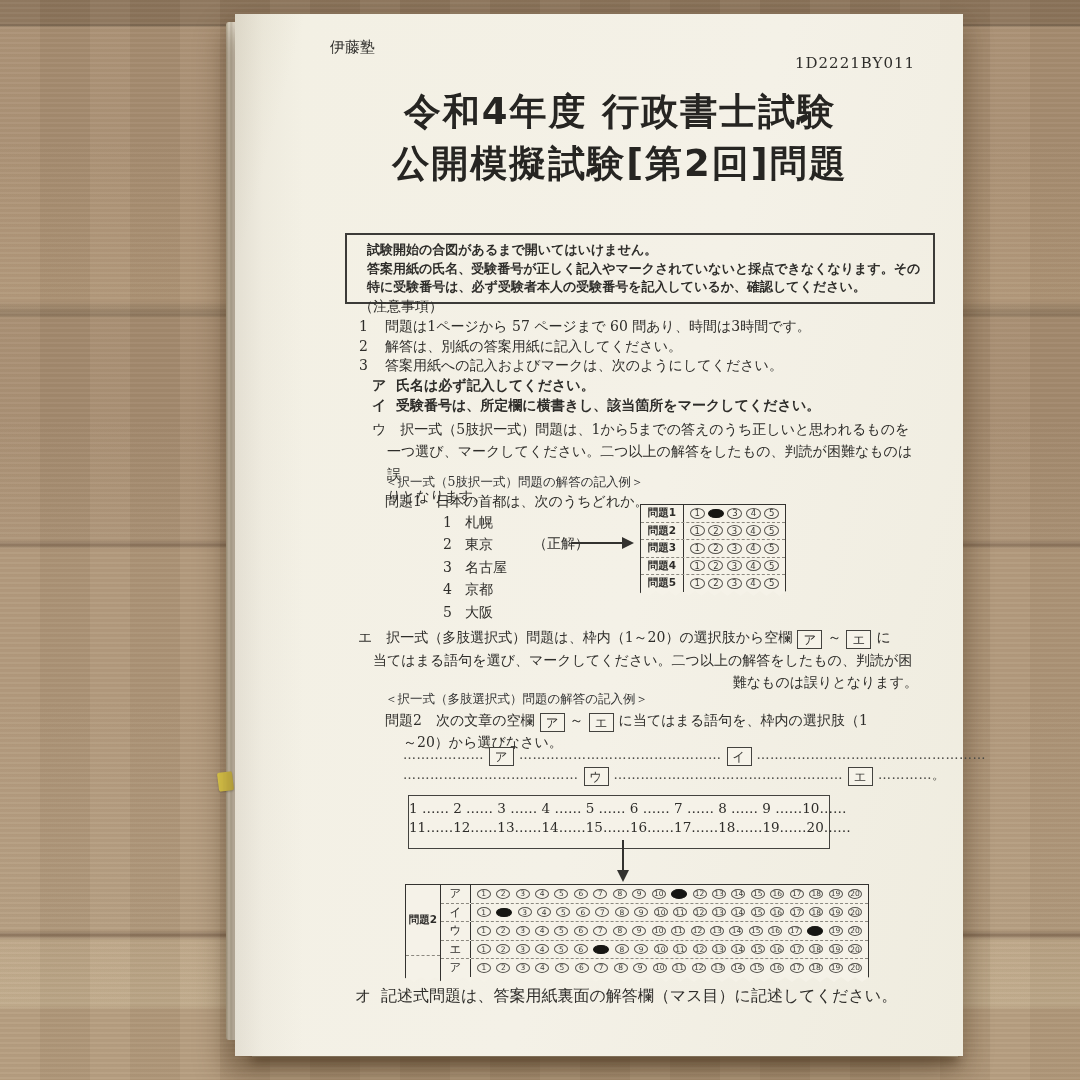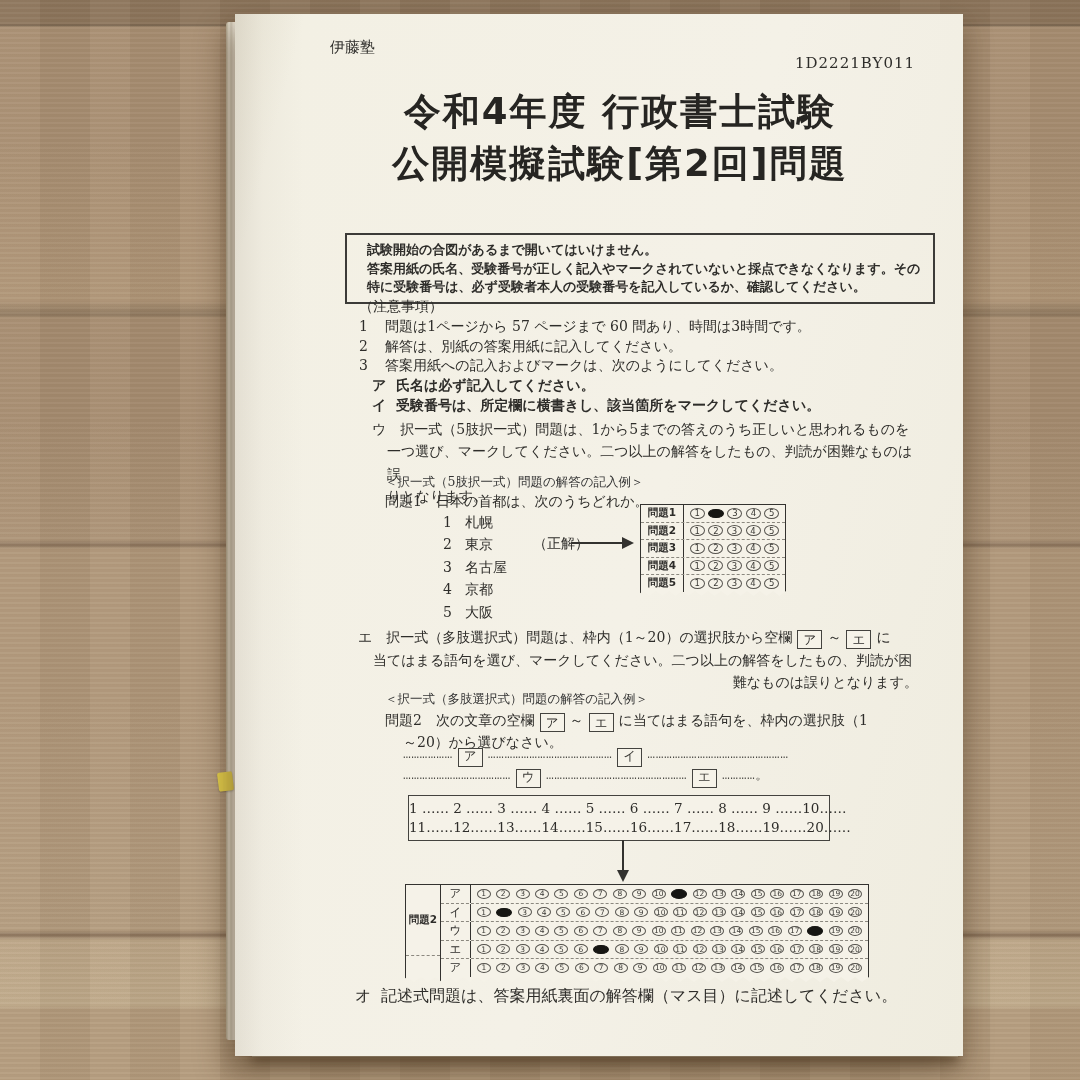--- a/index.html
+++ b/index.html
@@ -73,25 +73,25 @@
     display:inline-flex;align-items:center;justify-content:center;
     font-size:8.5px;line-height:1;color:#3a3935;font-family:"DejaVu Sans","Liberation Sans",sans-serif;}
   .bub.small{width:14px;height:10px;font-size:7.5px;}
   .bub.filled{background:#161613;border-color:#161613;color:transparent;width:16px;height:9.5px;}
   
   .itemE{left:123px;top:612px;width:560px;}
   .kbox{display:inline-block;border:1.2px solid #44433f;min-width:15px;padding:0 4px;margin:0 5px;
     text-align:center;font-size:12.5px;line-height:17px;vertical-align:-2px;background:#f6f3e9;}
   .ex2label{left:150px;top:677px;}
   .q2intro{left:150px;top:696px;width:540px;font-size:14px;line-height:20.5px;}
-  .dotline{font-size:13px;color:#3a3935;letter-spacing:0.5px;white-space:nowrap;font-family:Liberation Mono, monospace;}
+  .dotline{font-size:13px;color:#3a3935;letter-spacing:0.5px;white-space:nowrap;}
   .dotline1{left:168px;top:733px;}
   .dotline2{left:168px;top:752px;}
   .dots{color:#4a4944;}
-  .numbox{left:173px;top:781px;width:420px;border:1.5px solid #44433f;padding:3px 0 4px;
+  .numbox{left:173px;top:781px;width:420px;border:1.5px solid #44433f;padding:3px 0 12px;
     font-size:13.5px;line-height:18.5px;text-align:center;white-space:nowrap;background:#f5f2e8;}
   
   .sheet2{left:170px;top:870px;width:462px;height:97px;border:1.5px solid #33322f;border-bottom:none;
     display:flex;background:#f5f2e8;}
   .s2left{width:34px;border-right:1.2px solid #33322f;display:flex;flex-direction:column;}
   .s2group{height:70px;display:flex;align-items:center;justify-content:center;
     font-size:10.5px;font-weight:bold;font-family:"DejaVu Sans","Liberation Sans",sans-serif;}
   .s2spacer{flex:1;border-top:1px dashed #8b887f;}
   .s2right{flex:1;display:flex;flex-direction:column;}
   .s2row{height:17.5px;display:flex;align-items:stretch;}

